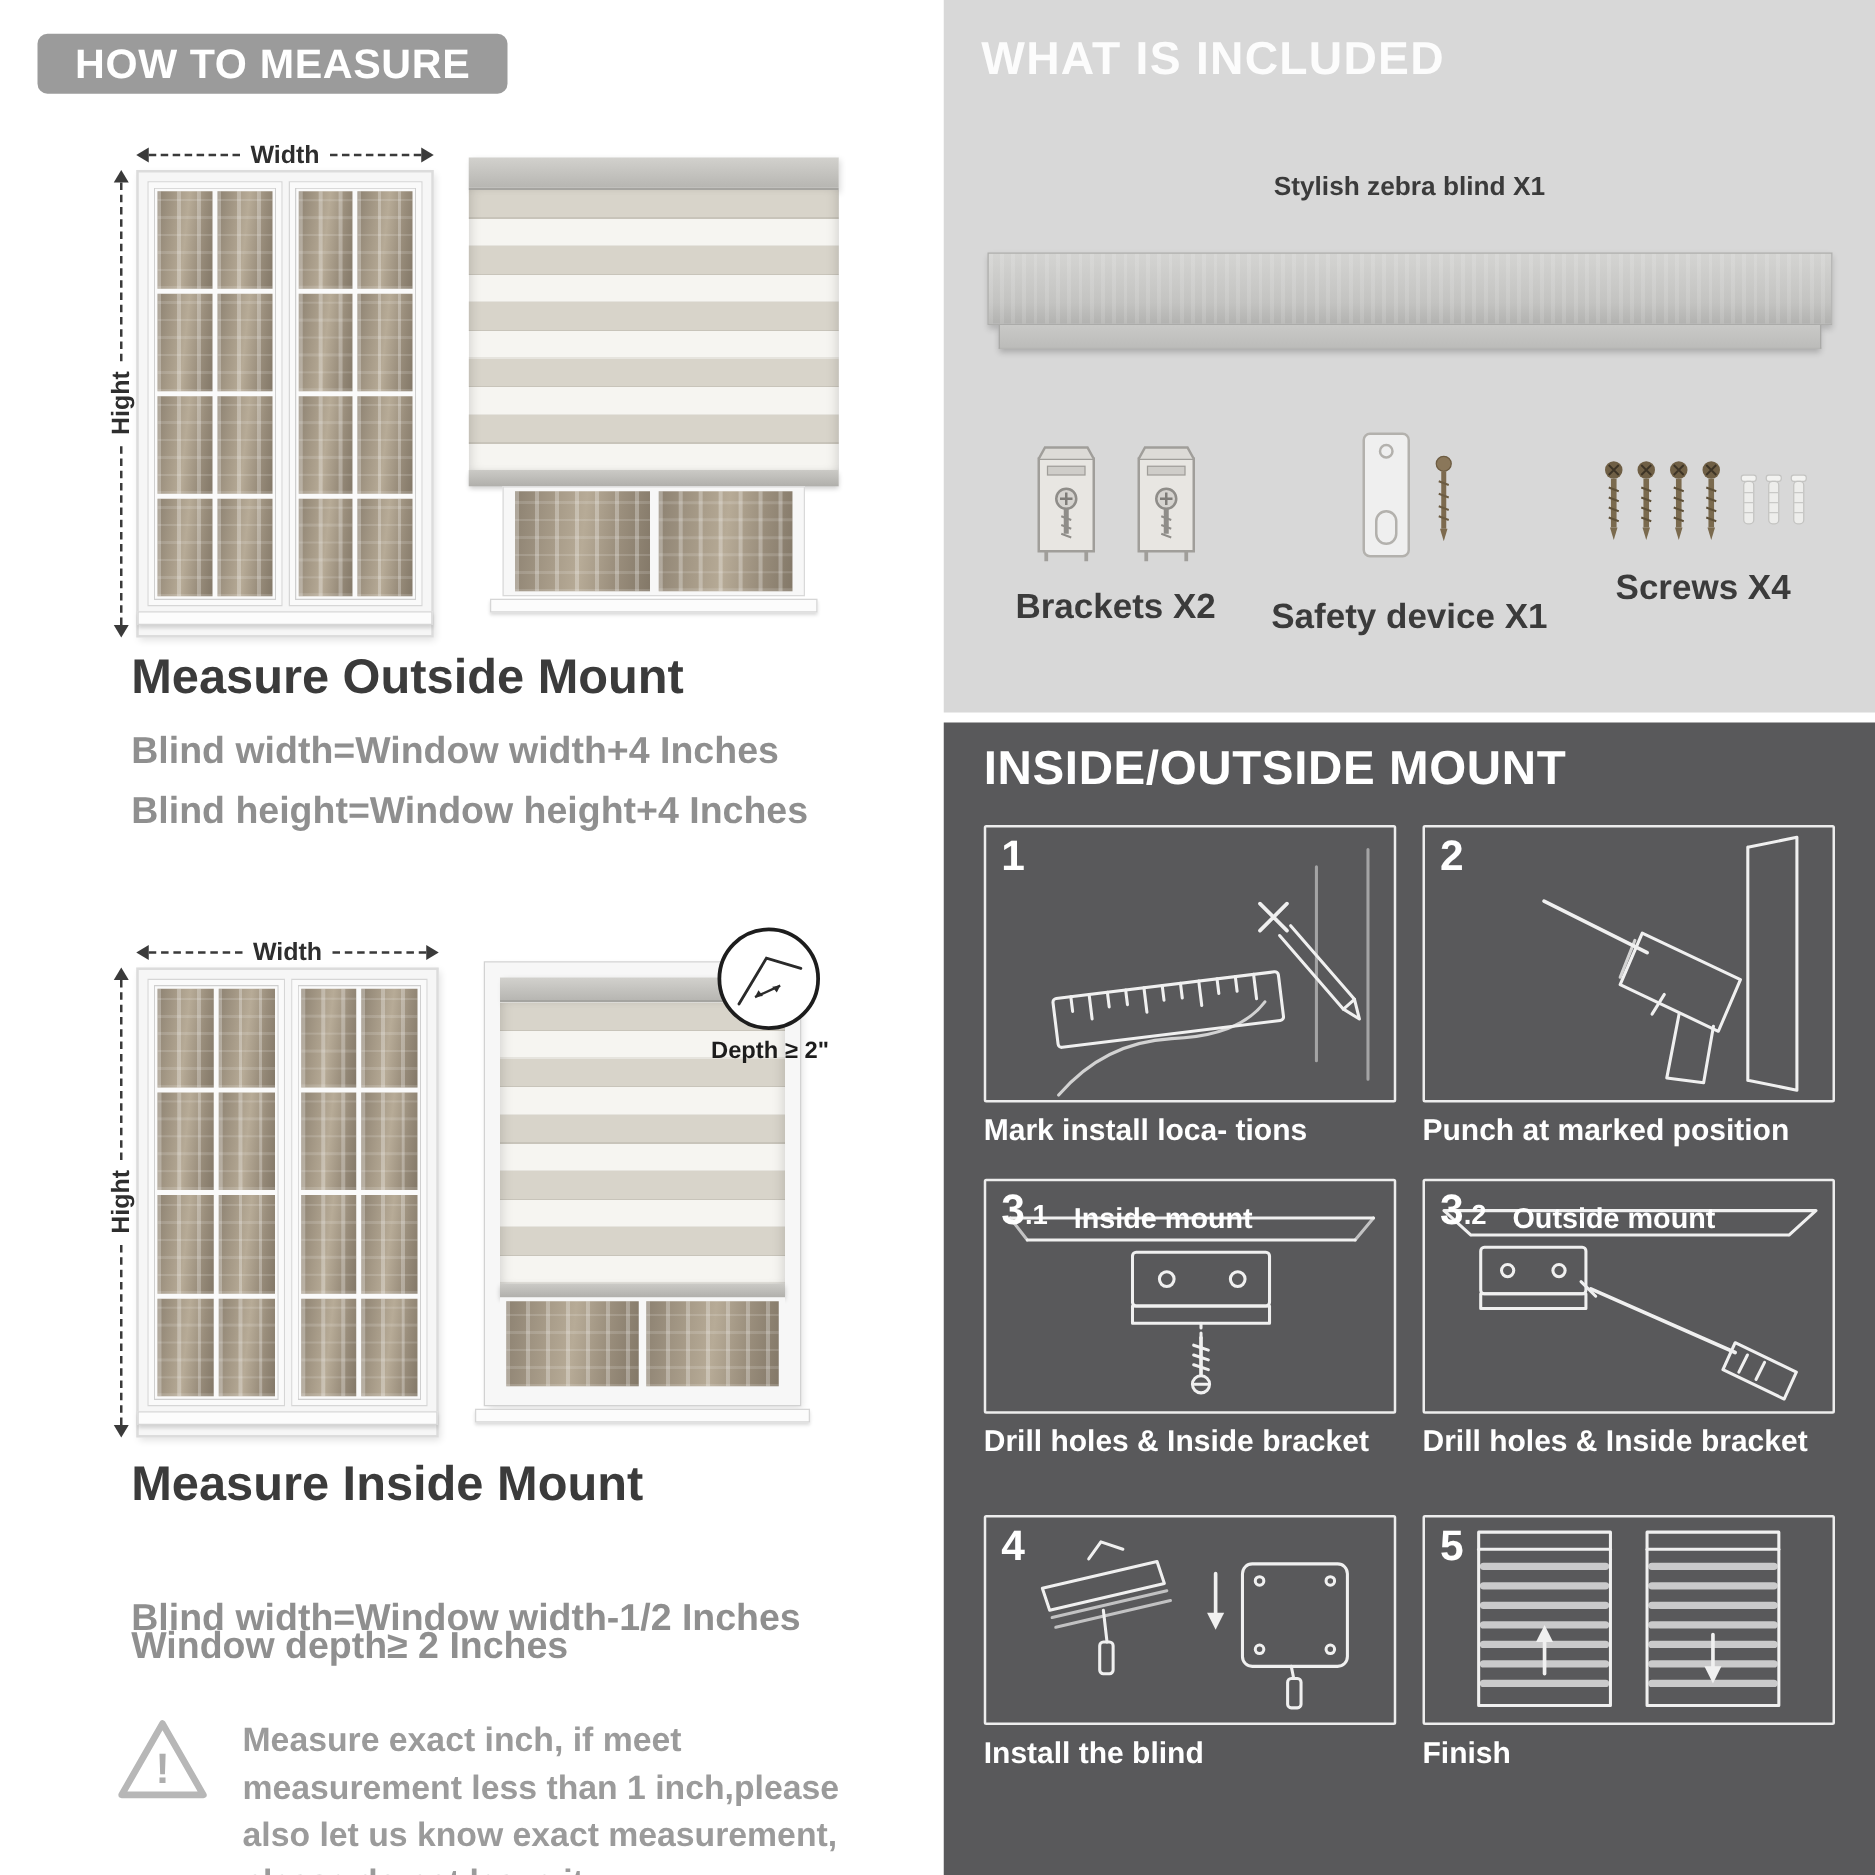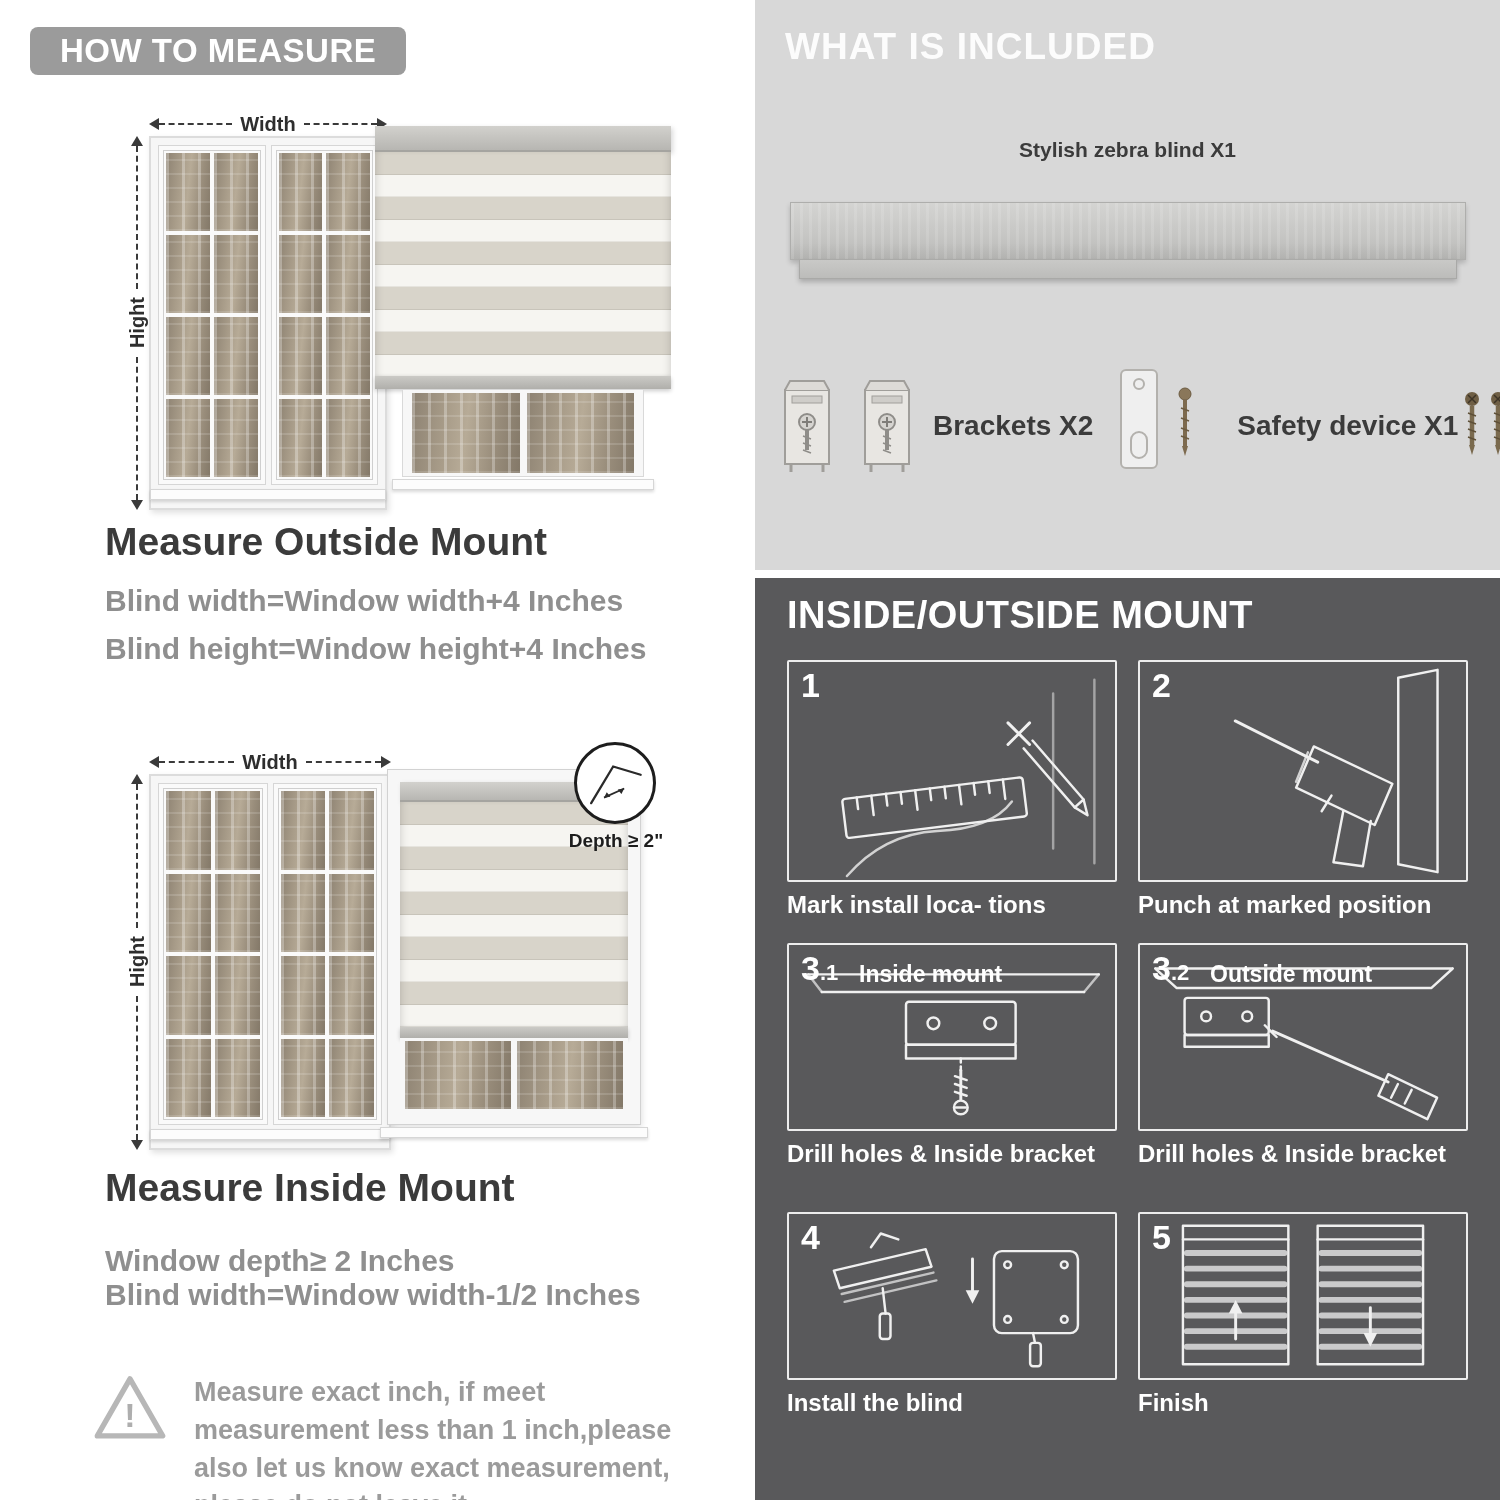--- a/index.html
+++ b/index.html
@@ -10,21 +10,21 @@
   .badge-measure {
     position: absolute; left: 30px; top: 27px; height: 48px; line-height: 48px;
     padding: 0 30px; background: #9b9b9b; color: #fff; border-radius: 8px;
     font-size: 33px; font-weight: 700; letter-spacing: .5px;
   }
 
   .fig-row { position: absolute; }
   .row1 { left: 85px; top: 104px; width: 600px; height: 412px; }
   .row2 { left: 85px; top: 732px; width: 620px; height: 428px; }
 
-  .winfig { position: absolute; display: grid; grid-template-columns: 24px 1fr; grid-template-rows: 24px 1fr; margin-left: 40px; }
+  .winfig { position: absolute; display: grid; grid-template-columns: 24px 1fr; grid-template-rows: 24px 1fr; }
   .winfig1 { left: 0; top: 8px; width: 262px; height: 398px; }
   .winfig2 { left: 0; top: 18px; width: 266px; height: 400px; }
   .wf-top { grid-column: 2; grid-row: 1; }
   .wf-left { grid-column: 1; grid-row: 2; }
   .wf-win { grid-column: 2; grid-row: 2; }
 
   .arrow-h { display: flex; align-items: center; height: 100%; }
   .arrow-h .hline { flex: 1; height: 0; border-top: 2px dashed #3a3a3a; }
   .head { width: 0; height: 0; display: block; flex: none; }
   .head.l { border-top: 6px solid transparent; border-bottom: 6px solid transparent; border-right: 10px solid #3a3a3a; }
@@ -87,21 +87,21 @@
 
   
   .panel-light { position: absolute; left: 755px; top: 0; width: 745px; height: 570px; background: #d8d8d8; }
   .title-included { position: absolute; left: 30px; top: 26px; font-size: 37px; font-weight: 800; color: rgba(255,255,255,.92); letter-spacing: 1px; }
   .product-title { position: absolute; left: 0; right: 0; top: 138px; text-align: center; font-size: 21px; font-weight: 700; color: #3b3b3b; }
   .headrail-illus { position: absolute; left: 35px; top: 202px; width: 676px; }
   .hr-main { height: 58px; background: repeating-linear-gradient(90deg, rgba(255,255,255,.12) 0 3px, rgba(0,0,0,0) 3px 9px), linear-gradient(180deg, #d4d4d2 0%, #c3c3c1 70%, #b2b2b0 100%); border: 1px solid #aeaeac; box-shadow: 0 3px 5px rgba(0,0,0,.18); }
   .hr-lip { height: 19px; margin: 0 9px; background: linear-gradient(180deg, #c9c9c7, #bcbcba); border: 1px solid #a9a9a7; border-top: none; box-shadow: 0 3px 5px rgba(0,0,0,.22); }
 
   .inc-items { position: absolute; left: 20px; top: 330px; width: 705px; height: 192px; display: flex; }
-  .inc-item { flex: 1; display: flex; flex-direction: row; align-items: center; justify-content: flex-end; gap: 14px; }
+  .inc-item { flex: 1; display: flex; flex-direction: column; align-items: center; justify-content: center; gap: 14px; }
   .inc-label { font-size: 28px; font-weight: 700; color: #3b3b3b; white-space: nowrap; }
   .bracket-pair { display: flex; gap: 16px; align-items: flex-end; }
 
   .panel-dark { position: absolute; left: 755px; top: 578px; width: 745px; height: 922px; background: #59595b; }
   .mount-heading { position: absolute; left: 32px; top: 16px; font-size: 38px; font-weight: 800; color: #fff; letter-spacing: .5px; }
   .steps-grid { position: absolute; left: 32px; top: 82px; width: 681px; display: grid; grid-template-columns: 1fr 1fr; column-gap: 21px; }
   .step { display: flex; flex-direction: column; }
   .step.r1 { margin-bottom: 24px; }
   .step.r2 { margin-bottom: 44px; }
   .s-panel { position: relative; border: 2px solid #ededed; border-radius: 2px; }
@@ -260,21 +260,21 @@
             <path d="M24,52 l7,-1 l-4,-5 z" fill="#2a2a2a"></path>
             <path d="M46,42 l-7,1 l4,5 z" fill="#2a2a2a"></path>
           </svg>
         </div>
         <div class="d-label">Depth ≥ 2"</div>
       </div>
     </div>
   </div>
 
   <div class="h-left h-in">Measure Inside Mount</div>
-  <div class="gline" style="top:1244px">Window depth≥ 2 Inches</div>
+  <div class="gline" style="top:1300px">Window depth≥ 2 Inches</div>
   <div class="gline" style="top:1278px">Blind width=Window width-1/2 Inches</div>
 
   <div class="warning">
     <div class="w-icon">
       <svg viewBox="0 0 100 92" width="76" height="70">
         <path d="M50,9 L93,84 L7,84 Z" fill="none" stroke="#b7b7b7" stroke-width="7" stroke-linejoin="round"></path>
       </svg>
       <span class="w-mark">!</span>
     </div>
     <p class="w-text">Measure exact inch, if meet measurement less than 1 inch,please also let us know exact measurement, please do not leave it</p>

